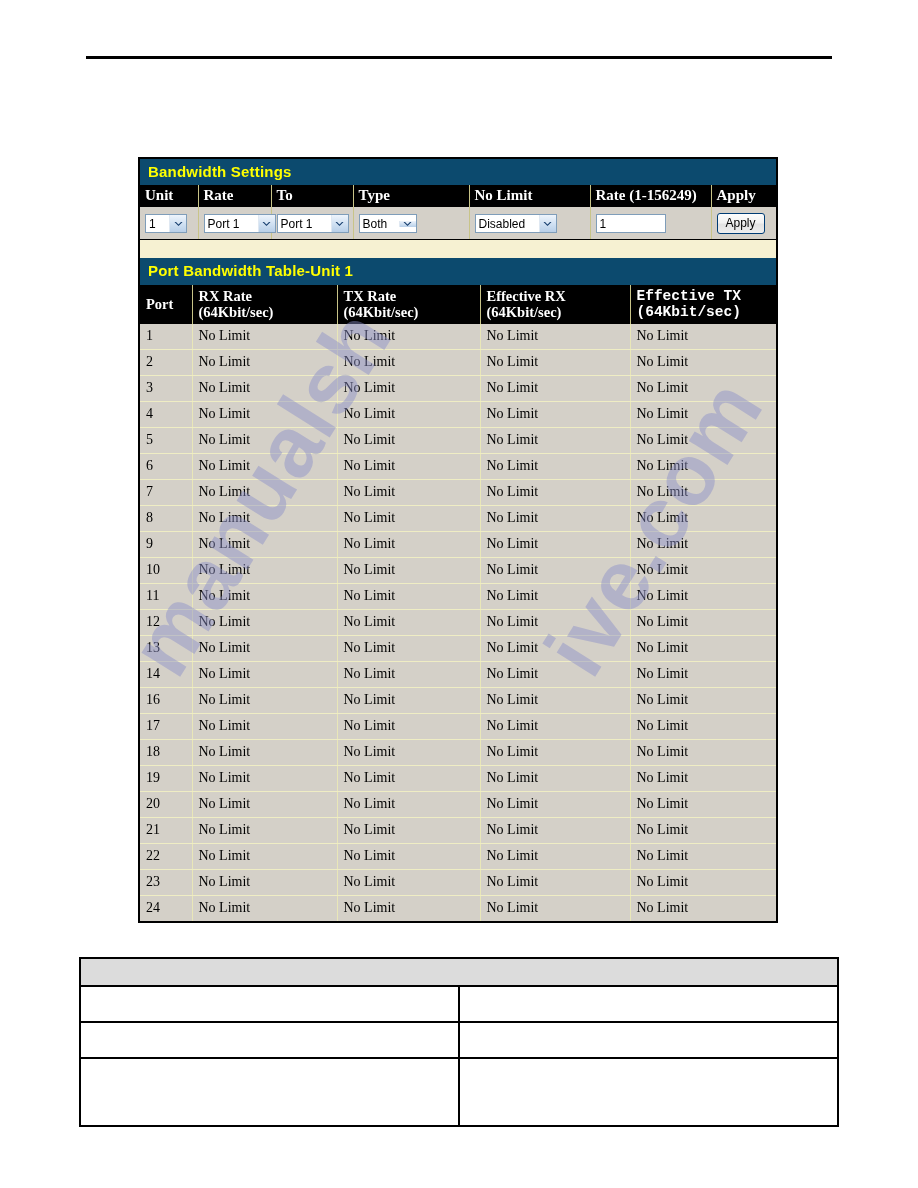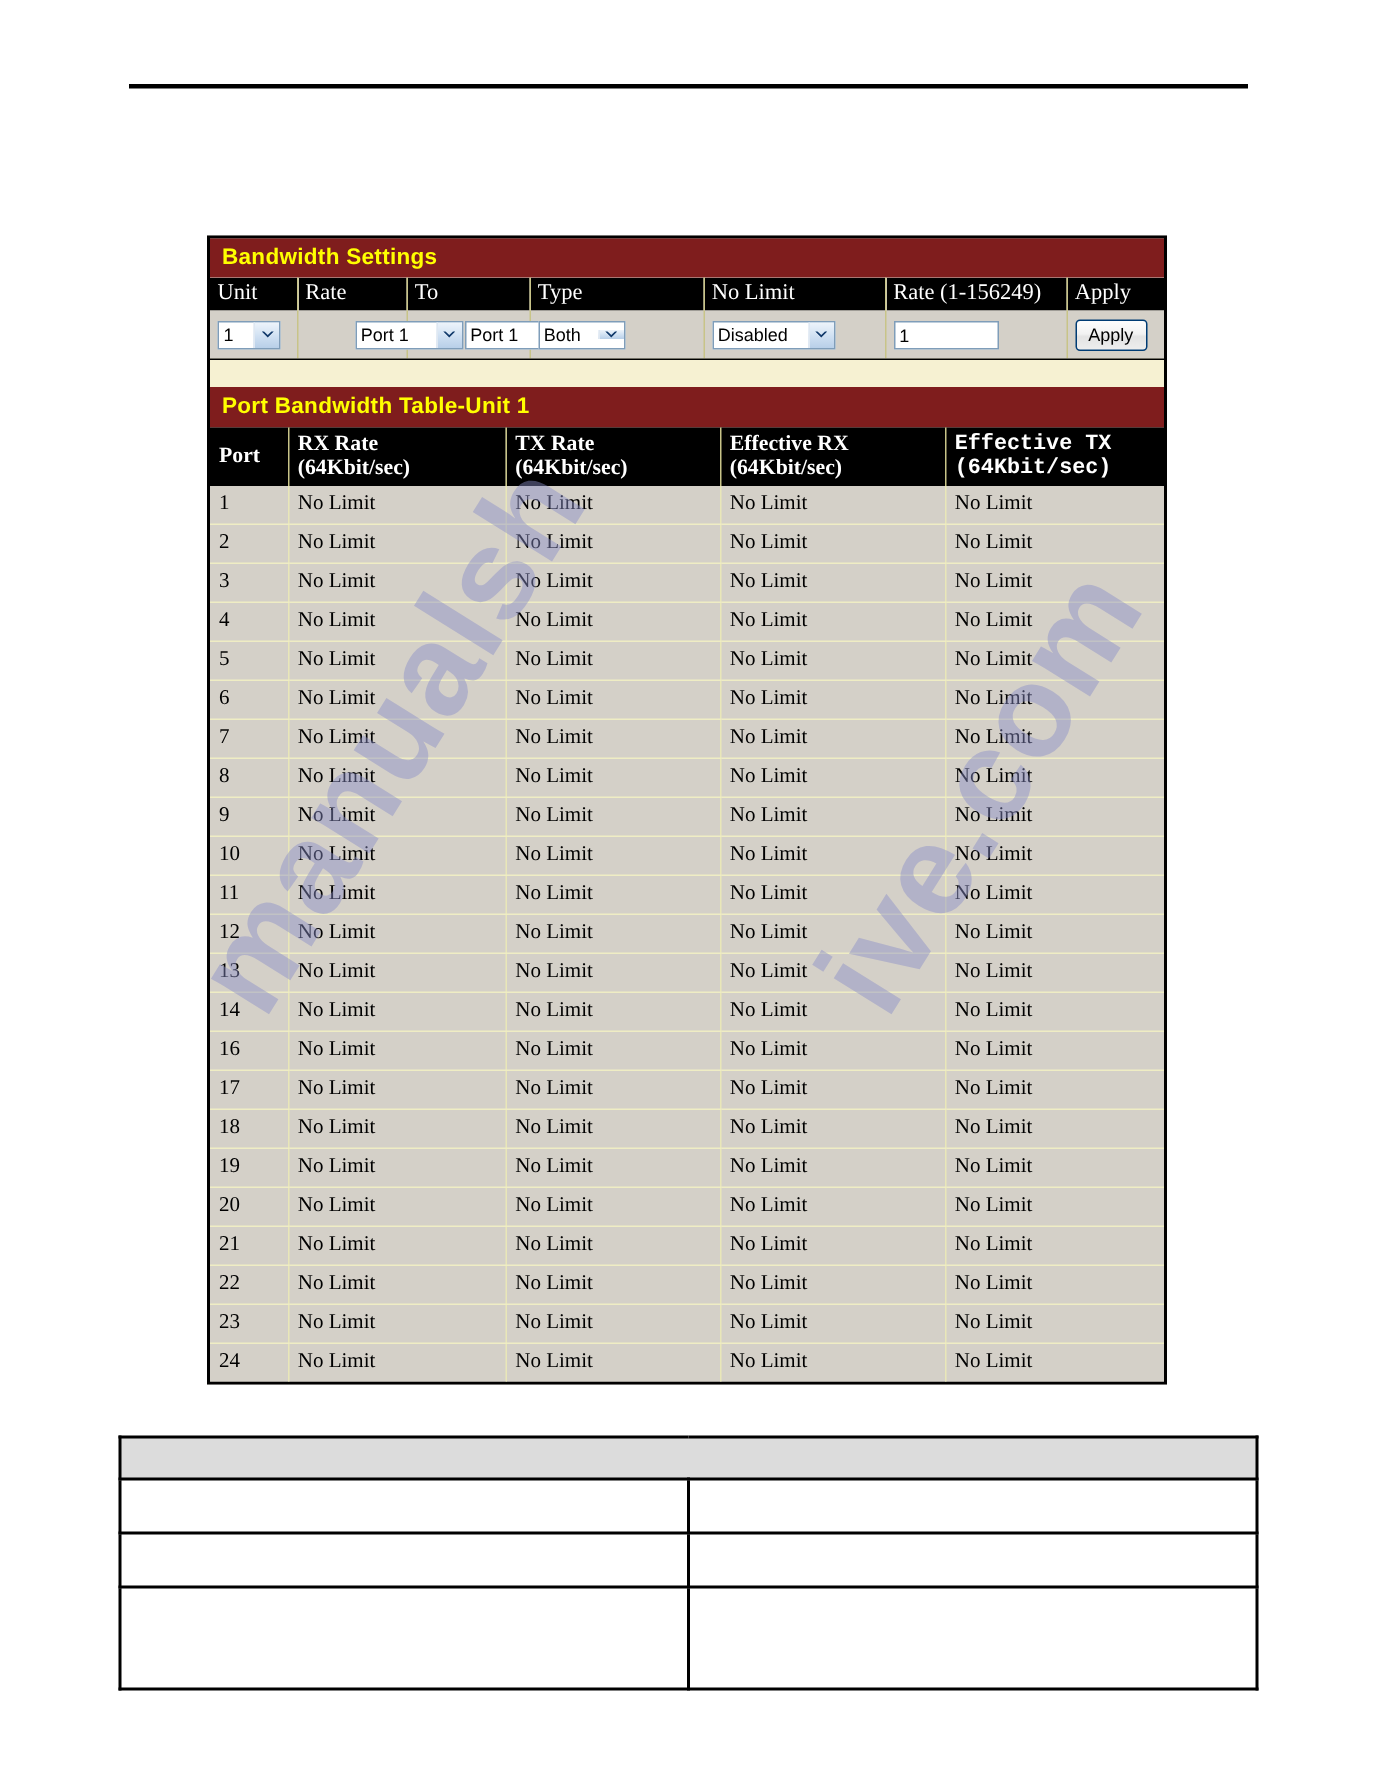--- a/index.html
+++ b/index.html
@@ -62,42 +62,42 @@
     left: 138px;
     top: 157px;
     width: 640px;
     border: 2px solid #000000;
     background: #d4d0c8;
     z-index: 2;
     box-sizing: border-box;
   }
 
   .blue-bar {
-    background: #7f1d1d;
+    background: #0c4a6e;
     color: #ffff00;
     font-family: "Liberation Sans", sans-serif;
     font-weight: bold;
     font-size: 15px;
     padding: 4px 8px 5px 8px;
     letter-spacing: 0.2px;
     line-height: 1.15;
   }
 
   table.fw {
     width: 100%;
     border-collapse: collapse;
     table-layout: fixed;
   }
 
   
   tr.hdr-row > th {
     background: #000000;
     color: #ffffff;
     font-family: "Liberation Serif", serif;
-    font-weight: normal;
+    font-weight: bold;
     font-size: 15px;
     text-align: left;
     padding: 2px 5px 3px 5px;
     border-right: 1px solid #c8c488;
     vertical-align: middle;
     white-space: nowrap;
     overflow: hidden;
   }
   tr.hdr-row > th:last-child { border-right: none; }
 
@@ -143,21 +143,21 @@
     flex: 0 0 16px;
     background: linear-gradient(to bottom, #eef4fb 0%, #cfe0f2 55%, #b8cfe8 100%);
     border-left: 1px solid #dfe8f2;
     display: flex;
     align-items: center;
     justify-content: center;
   }
   .sel .sel-btn svg { display: block; }
 
   .sel-unit  { width: 42px; }
-  .sel-port  { width: 72px; margin-left: 33px; }
+  .sel-port  { width: 72px; }
   .sel-type  { width: 58px; align-items: center; }
   .sel-limit { width: 82px; }
 
   .txt {
     display: inline-block;
     width: 70px;
     height: 19px;
     border: 1px solid #7f9db9;
     background: #ffffff;
     font-family: "Liberation Sans", sans-serif;

